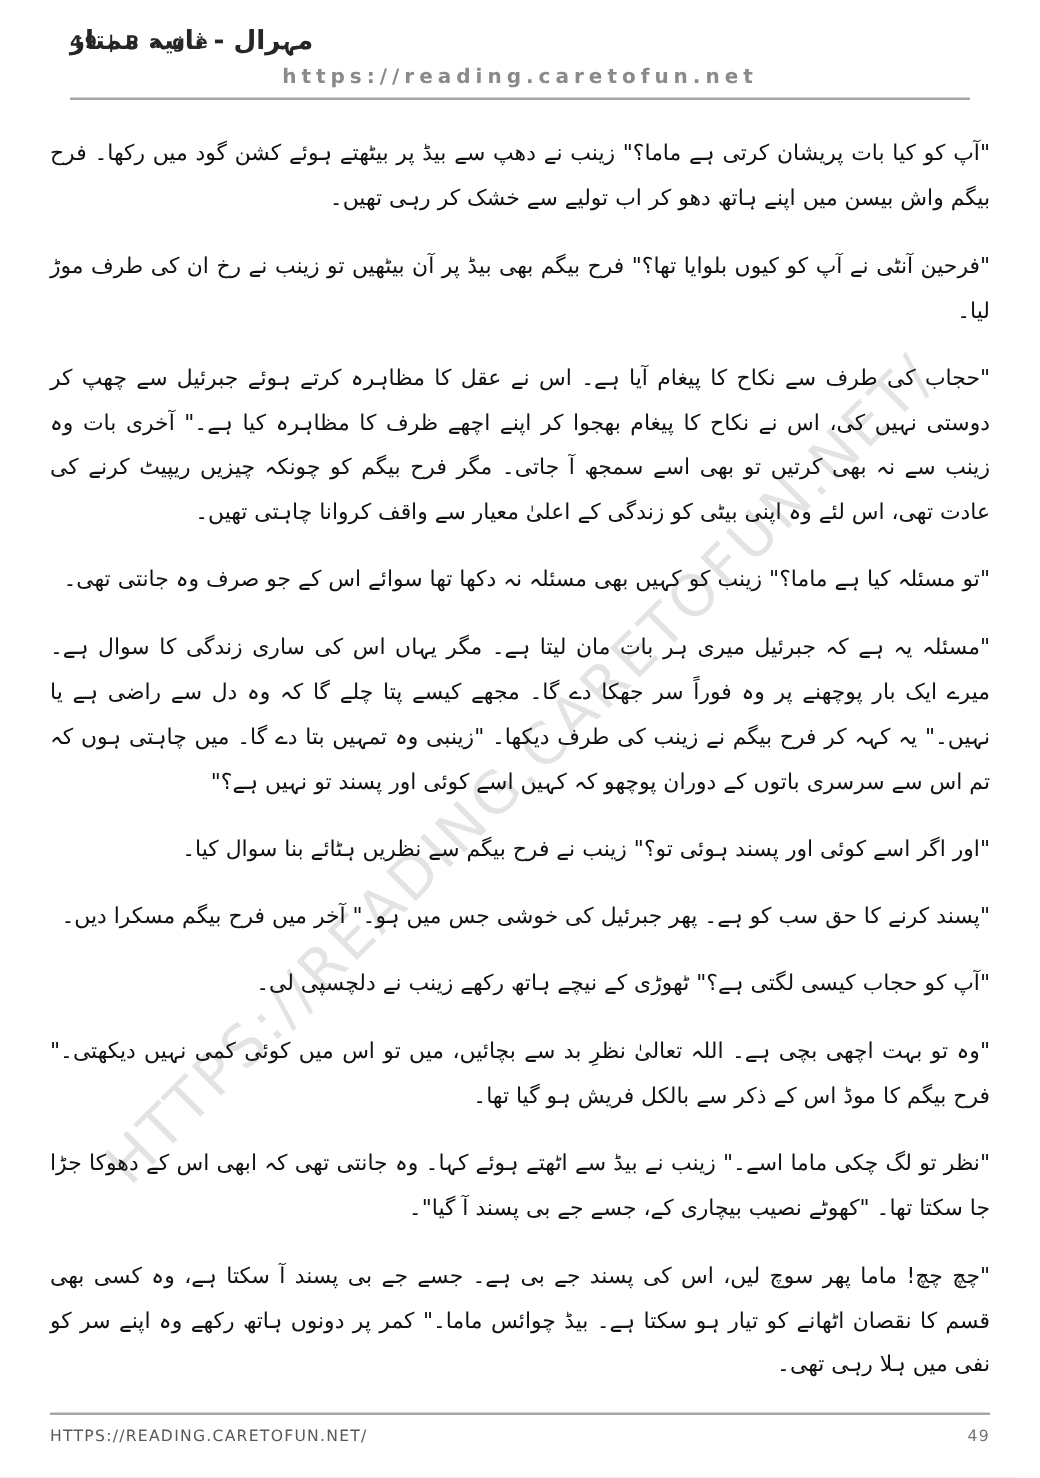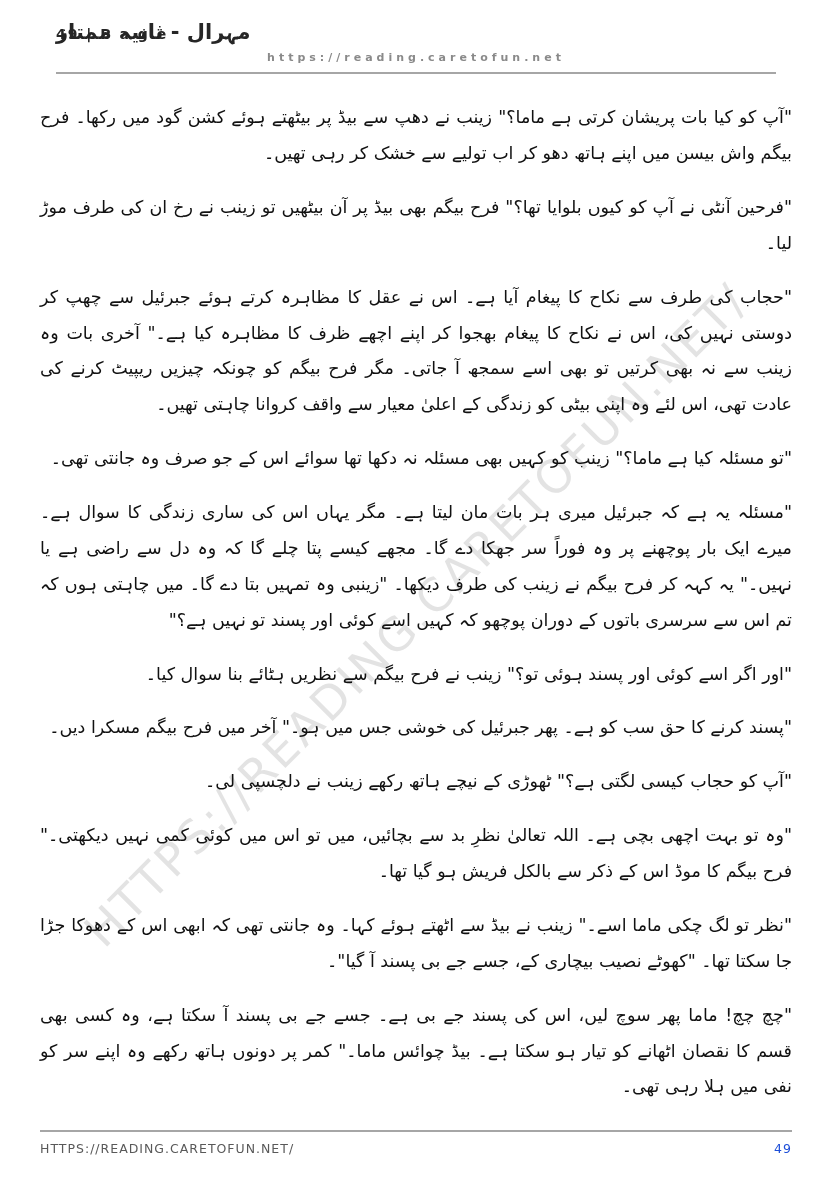--- a/index.html
+++ b/index.html
@@ -36,21 +36,21 @@
     direction: rtl;
     font-size: 21px;
     font-weight: bold;
     letter-spacing: 4px;
     color: #262626;
     line-height: 1.2;
   }
   .header-url {
     text-align: center;
     margin-top: 6px;
-    font-size: 11px;
+    font-size: 16px;
     font-weight: bold;
     letter-spacing: 4px;
     color: #8a8a8a;
     text-decoration: none;
     display: block;
   }
 
   
   .watermark {
     position: absolute;
@@ -93,21 +93,21 @@
     display: flex;
     justify-content: space-between;
     align-items: flex-start;
     padding-top: 9px;
     box-sizing: border-box;
     font-size: 12.5px;
     letter-spacing: 1px;
     color: #595959;
   }
   .footer-url { text-decoration: none; color: #595959; }
-  .footer-page { color: #1d4ed8; }
+  .footer-page { color: #737373; }
 </style>
 </head>
 <body>
 
 <div class="page">
 
   <div class="header">
     <div class="page-label">49 | P a g e</div>
     <div class="book-title">مہرال - ثانیہ ممتاز</div>
     <a class="header-url">https://reading.caretofun.net</a>

